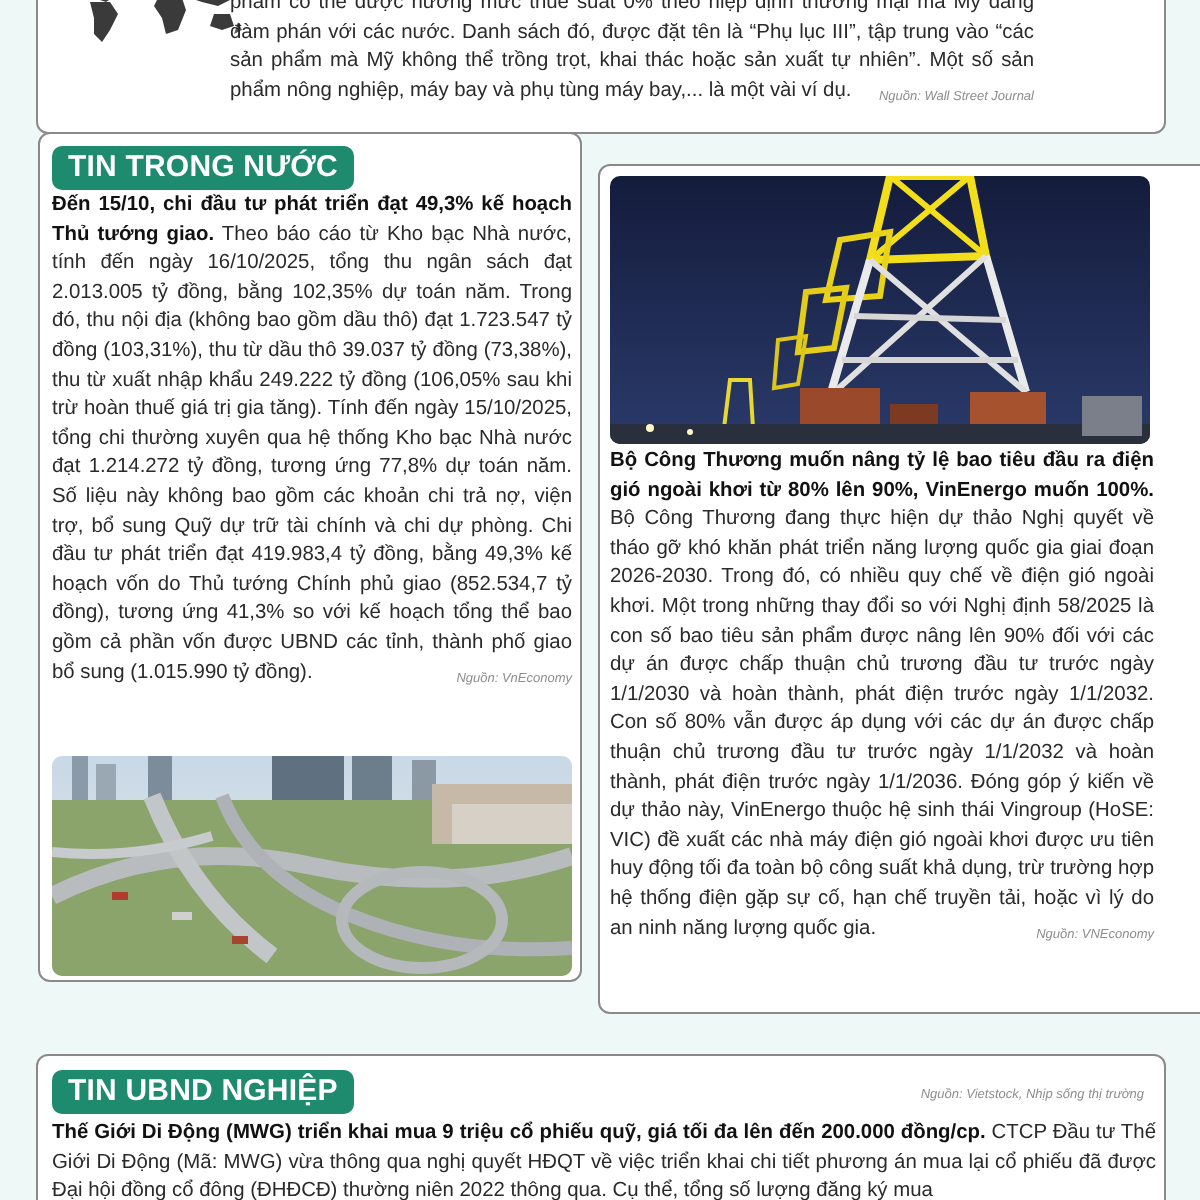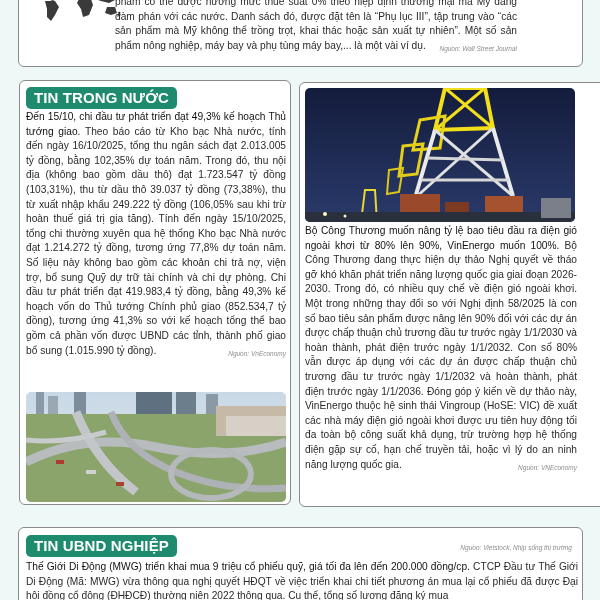--- a/index.html
+++ b/index.html
@@ -15,21 +15,21 @@
     background: #ffffff;
     border: 1px solid #8a8a8a;
     border-radius: 6px;
   }
   .para {
     font-size: 10.2px;
     line-height: 14.6px;
     text-align: justify;
     color: #2a2a2a;
   }
-  .para b { font-weight: normal; color: #111; }
+  .para b { font-weight: bold; color: #111; }
   .source {
     font-size: 6.5px;
     color: #8d8d8d;
     font-style: italic;
     float: right;
     margin-top: 3px;
   }
   .badge {
     display: inline-block;
     background: #1e8a6e;
@@ -40,21 +40,21 @@
     border-radius: 5px;
     letter-spacing: 0.1px;
   }
 
   
   #card-top { left: 18px; top: -10px; width: 565px; height: 77px; }
   #world-map { position: absolute; left: 6px; top: -2px; width: 100px; height: 34px; }
   #top-text { position: absolute; left: 96px; top: 4px; width: 402px; }
 
   
-  #card-domestic { left: 19px; top: 80px; width: 272px; height: 425px; }
+  #card-domestic { left: 19px; top: 66px; width: 272px; height: 425px; }
   #domestic-badge { position: absolute; left: 6px; top: 6px; }
   #domestic-text { position: absolute; left: 6px; top: 29px; width: 260px; }
   #domestic-photo { position: absolute; left: 6px; top: 311px; width: 260px; height: 110px; border-radius: 5px; overflow: hidden; }
 
   
   #card-energy { left: 299px; top: 82px; width: 339px; height: 425px; }
   #energy-photo { position: absolute; left: 5px; top: 5px; width: 270px; height: 134px; border-radius: 5px; overflow: hidden; }
   #energy-text { position: absolute; left: 5px; top: 141px; width: 272px; }
 
   

